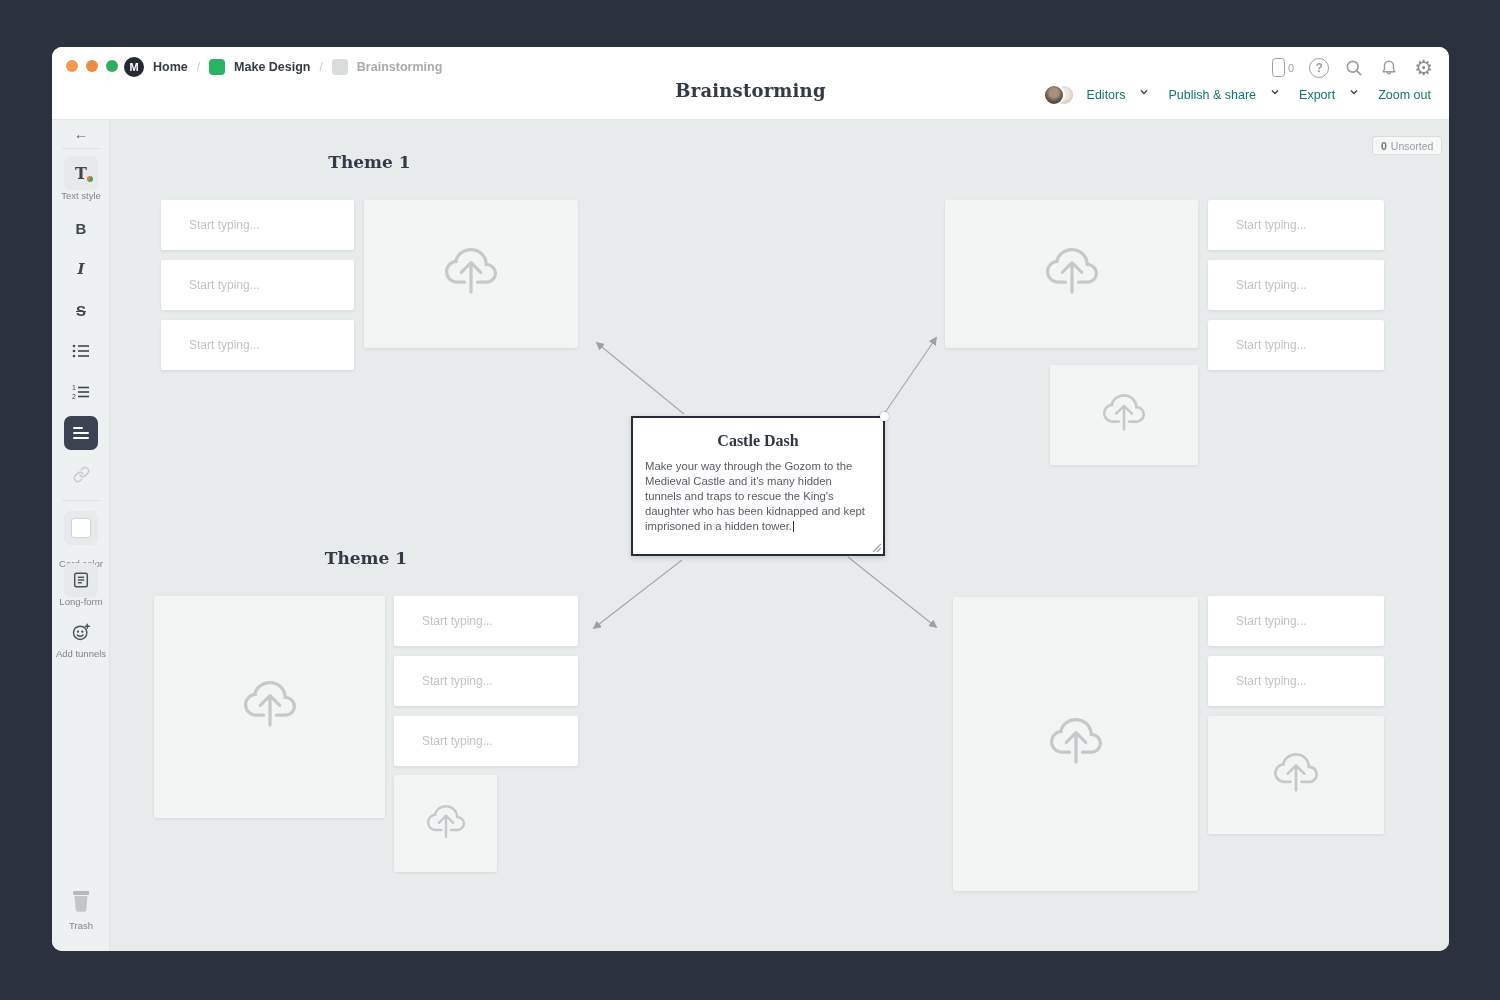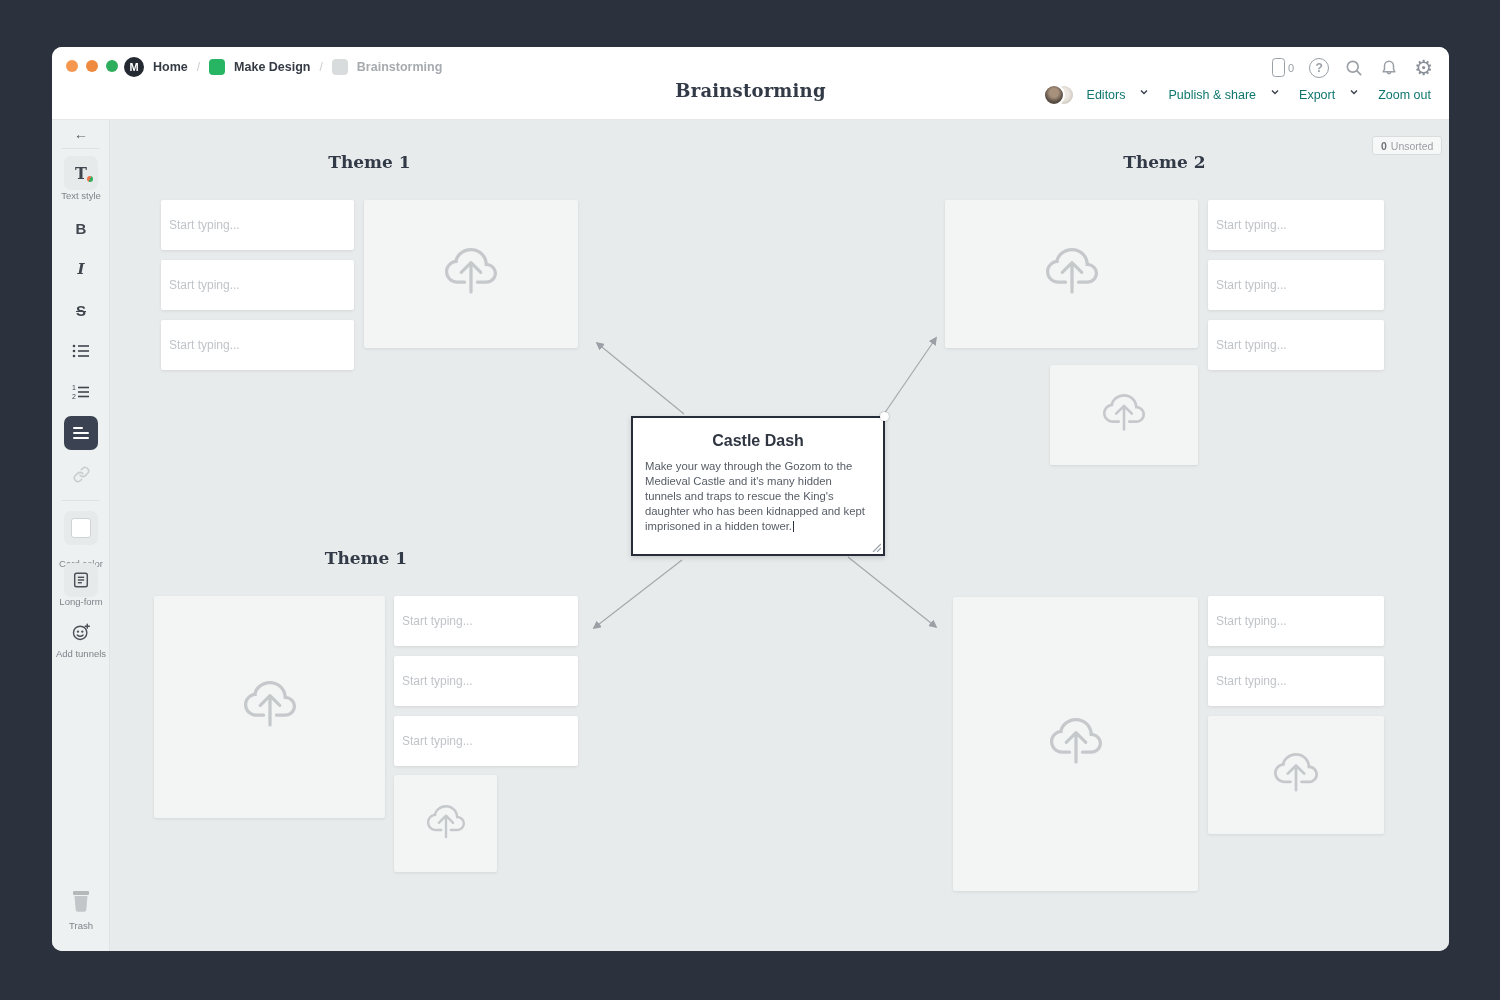--- a/index.html
+++ b/index.html
@@ -58,35 +58,35 @@
   .dark-btn i { display:block; height:2px; background:#fff; border-radius:1px; }
   .side-div { position:absolute; left:10px; width:38px; border-top:1px solid #dfe2e3; }
   .swatch { width:20px; height:20px; background:#fff; border:1px solid #cfd3d5; border-radius:3px; }
 
   .canvas { position:relative; flex:1; background:#e8ebeb; overflow:hidden; }
 
   .theme-heading { position:absolute; text-align:center; font-family:"DejaVu Serif", serif;
                    font-weight:bold; font-size:17px; color:#333a47; }
 
   .tcard { position:absolute; height:50px; background:#fff; border-radius:2px;
-           box-shadow:0 1px 3px rgba(40,48,60,.10); display:flex; align-items:center; padding-left:8px; cursor:text; }
+           box-shadow:0 1px 3px rgba(40,48,60,.10); display:flex; align-items:center; padding-left:28px; cursor:text; }
   .tcard span { font-size:12px; color:#c0c4c8; }
 
   .icard { position:absolute; background:#f3f5f5; border-radius:2px;
            box-shadow:0 1px 3px rgba(40,48,60,.10); display:flex; align-items:center; justify-content:center; cursor:pointer; }
   .icard svg { color:#c5c9cb; }
 
   .badge { position:absolute; left:1262px; top:16px; height:19px; padding:0 8px; background:#f6f7f7;
            border:1px solid #d9dcdd; border-radius:3px; display:flex; align-items:center; gap:4px; }
   .badge .b-count { font-size:10.5px; font-weight:bold; color:#6d737a; }
   .badge .b-label { font-size:10.5px; color:#9ba0a5; }
 
   .center-card { position:absolute; left:521px; top:296px; width:254px; height:140px; background:#fff;
                  border:2px solid #272d38; box-shadow:0 2px 5px rgba(40,48,60,.18); padding:14px 12px 8px; }
-  .cc-title { text-align:center; font-family:Liberation Sans, sans-serif; font-weight:bold; font-size:16px; color:#2f3642; margin-bottom:9px; }
+  .cc-title { text-align:center; font-family:Liberation Serif, serif; font-weight:bold; font-size:16px; color:#2f3642; margin-bottom:9px; }
   .cc-body { text-align:left; font-size:11.3px; line-height:15px; color:#565c64; }
   .caret { display:inline-block; width:1.5px; height:11px; background:#2b313b; vertical-align:-2px; margin-left:1px; }
   .corner-handle { position:absolute; right:-6px; top:-6px; width:9px; height:9px; border-radius:50%;
                    background:#fff; box-shadow:0 0 2px rgba(0,0,0,.35); }
   .resize-grip { position:absolute; right:2px; bottom:2px; }
 
   .arrows { position:absolute; left:0; top:0; width:100%; height:100%; pointer-events:none; }
 </style>
 </head>
 <body>
@@ -316,21 +316,20 @@
         </div>
       <div class="tcard" style="left:51px; top:200px; width:193px;">
           <span>Start typing...</span>
         </div>
       <div class="icard" style="left:254px; top:80px; width:214px; height:148px;">
         <svg width="58" height="52" viewBox="0 0 16 16">
             <use href="#cloud-up"></use>
           </svg>
       </div>
 
-      <div class="theme-heading" style="left:835px; top:32px; width:439px;">Theme 2</div>
       <div class="icard" style="left:835px; top:80px; width:253px; height:148px;">
         <svg width="58" height="52" viewBox="0 0 16 16">
             <use href="#cloud-up"></use>
           </svg>
       </div>
       <div class="icard" style="left:940px; top:245px; width:148px; height:100px;">
         <svg width="46" height="42" viewBox="0 0 16 16">
             <use href="#cloud-up"></use>
           </svg>
       </div>

